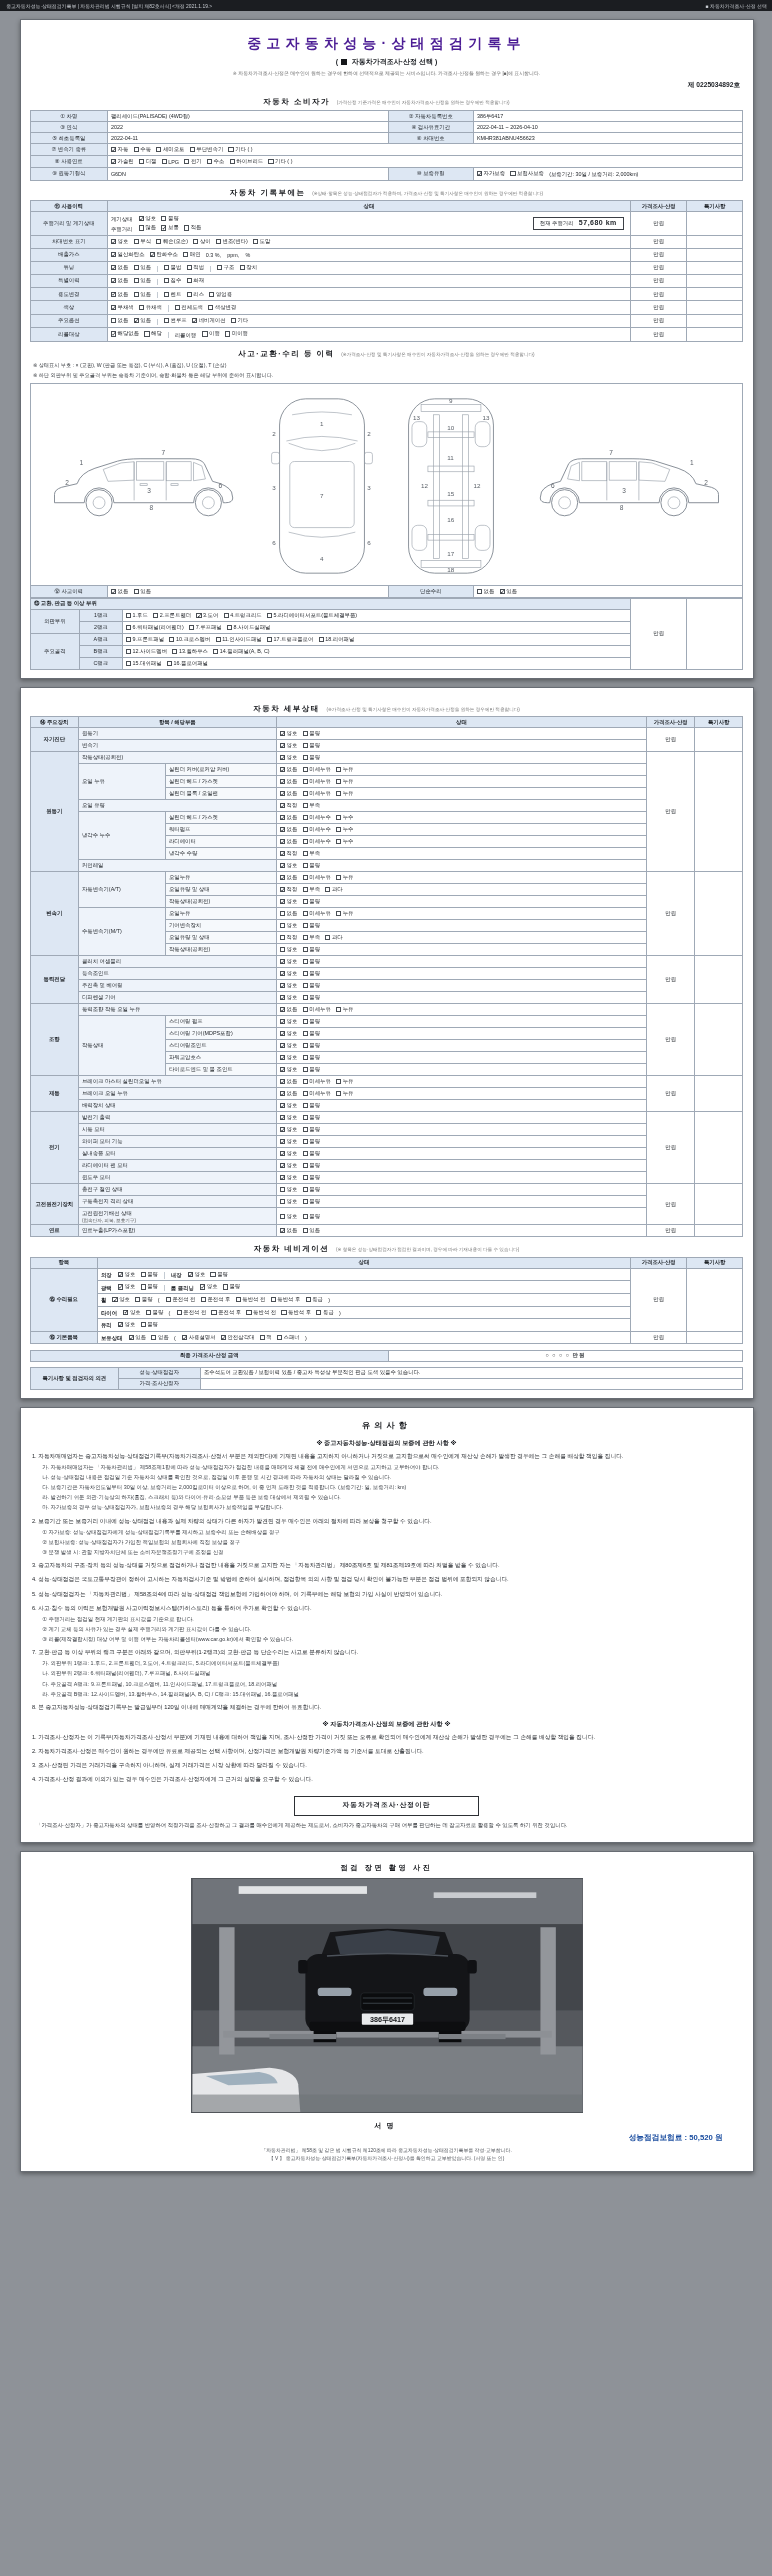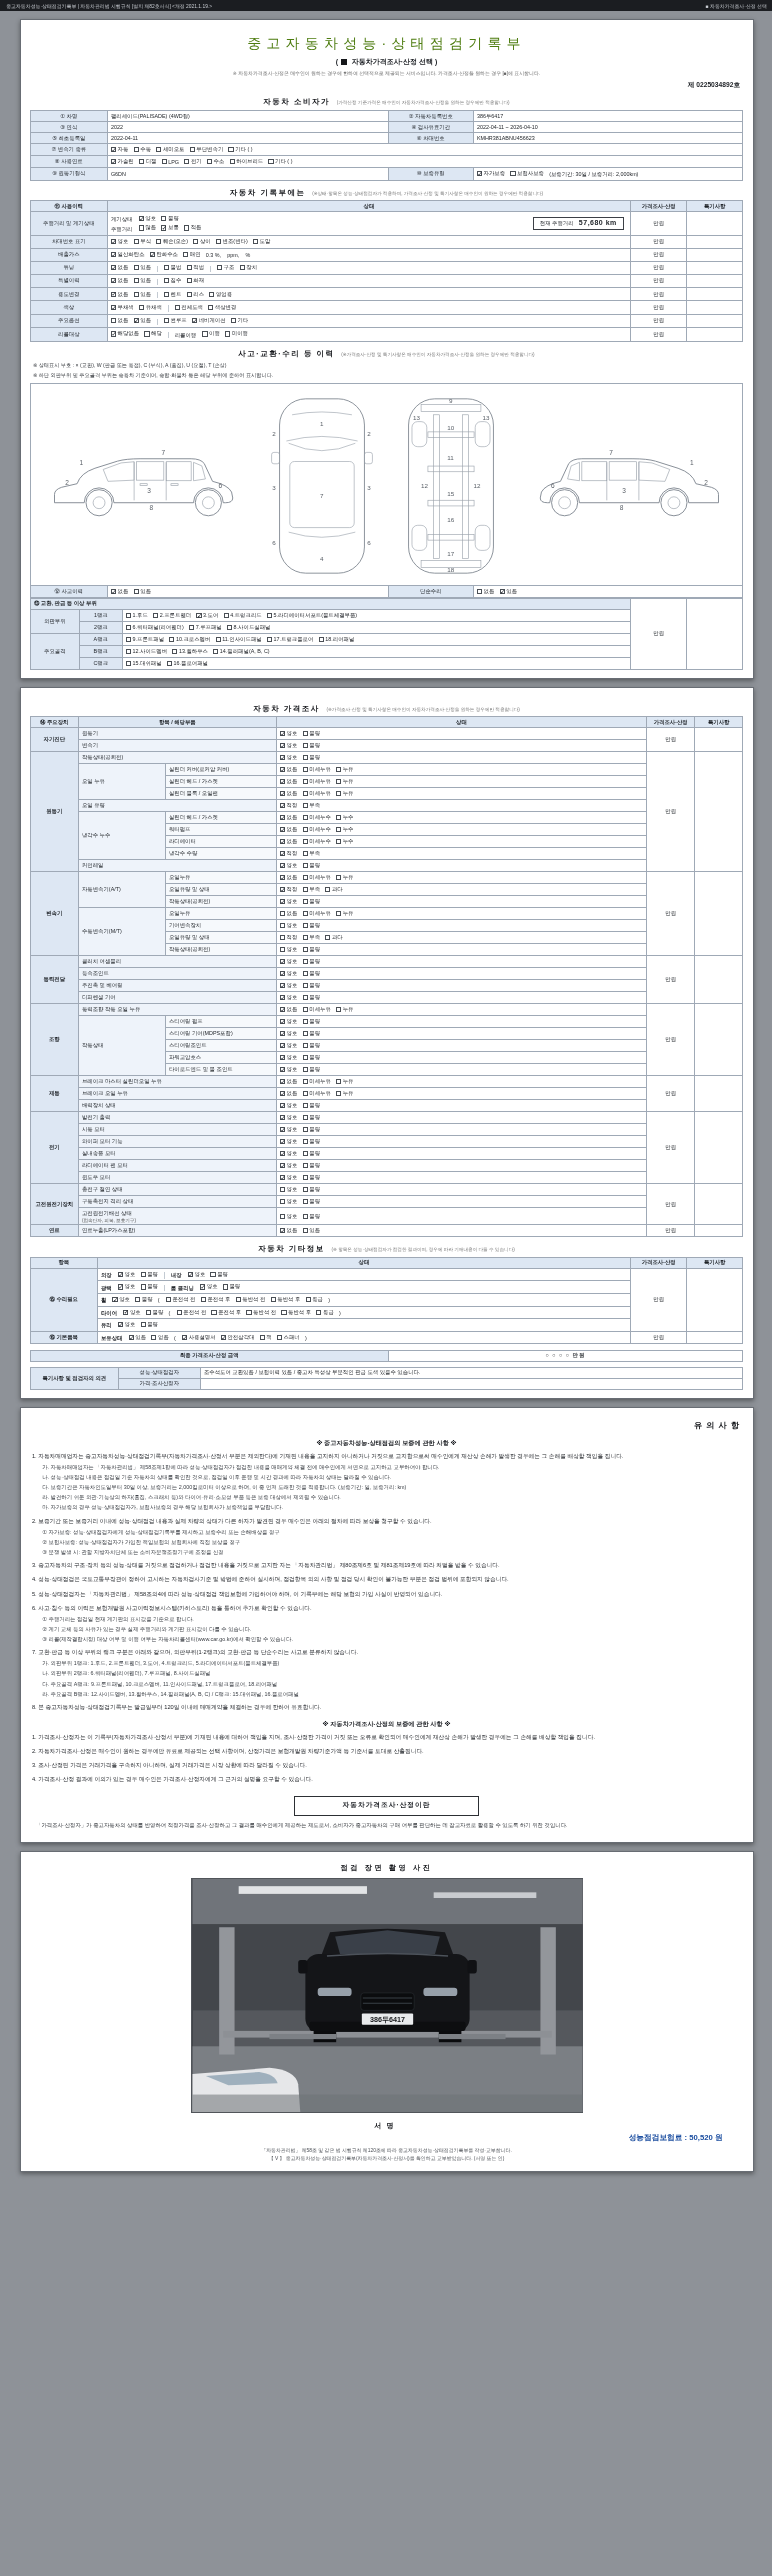--- a/index.html
+++ b/index.html
@@ -1,20 +1,20 @@
 <!DOCTYPE html>
 <html style="font-size:8.2px"><head>
 <meta charset="utf-8">
 <style>
   *{box-sizing:border-box}
   html,body{margin:0;padding:0}
   body{width:773px;height:2576px;background:#8e9298;font-family:"Liberation Sans","DejaVu Sans",sans-serif;overflow:hidden;position:relative}
   .topbar{height:11.3px;background:#1b1d21;color:#c9cdd3;font-size:4.9px;display:flex;justify-content:space-between;align-items:center;padding:0 6.2px}
   .page{width:734px;margin:8.2px auto 0;background:#fff;border:0.5px solid #686d74;box-shadow:0 1.5px 4.6px rgba(0,0,0,.38);padding:8.2px 9.3px}
-  .doc-title{text-align:center;font-size:14px;font-weight:normal;letter-spacing:5.2px;padding-top:6.2px;color:#4d7c0f}
+  .doc-title{text-align:center;font-size:14px;font-weight:bold;letter-spacing:5.2px;padding-top:6.2px;color:#4c1d95}
   .doc-select{text-align:center;font-size:7px;font-weight:bold;margin-top:4.6px;color:#1a1d22}
   .doc-select .sq{display:inline-block;width:5.7px;height:5.7px;background:#15171a;margin:0 3.1px 0 1px;vertical-align:-0.5px}
   .doc-note{text-align:center;font-size:4.9px;color:#666;margin-top:2.6px}
   .doc-no{text-align:right;font-size:6.7px;font-weight:bold;margin:5.2px 3.1px 0;color:#1a1d22}
   .sec-title{text-align:center;font-size:7.5px;font-weight:bold;letter-spacing:1.5px;margin:7.2px 0 2.6px;color:#15171b}
   .sec-note{font-size:4.6px;color:#777;font-weight:normal;letter-spacing:0;margin-left:3.1px}
   table.doc{width:100%;border-collapse:collapse;table-layout:fixed}
   table.doc td{border:0.5px solid #9fa9b6;font-size:5.4px;padding:1.5px 3.1px;color:#1d2126;vertical-align:middle;overflow:hidden}
   td.lb{background:#dde7f3;text-align:center}
   td.hd{font-weight:bold}
@@ -36,21 +36,21 @@
   .odo{border:0.8px solid #3c4046;padding:1.5px 6.2px;font-size:5.4px;background:#fff;white-space:nowrap;margin-right:3.1px}
   .odo b{margin-left:5.2px;font-size:7px;letter-spacing:0.5px}
   .legend{font-size:5.2px;color:#34383d;padding:1px 3.1px;margin-top:1px}
   .diagram-box{border:0.5px solid #9fa9b6;background:#fff;margin-top:3.1px;padding:7.2px 3.1px 5.2px;display:flex;justify-content:space-around;align-items:center}
   .diagram-box svg{flex:none}
   .carline{stroke:#7a828c;stroke-width:1.5;fill:#fff}
   .carline2{stroke:#9aa2ab;stroke-width:1.1;fill:none}
   .dignum{font-size:11px;fill:#5a6068;font-family:"Liberation Sans",sans-serif}
   table.doc.flush{margin-top:-0.5px}
   .finalv{text-align:center;font-weight:bold;font-size:6.4px;letter-spacing:1px}
-  .notice-title{text-align:right;font-weight:bold;font-size:8.2px;letter-spacing:4.1px;margin:4.1px 0 5.2px;color:#15171b}
+  .notice-title{text-align:center;font-weight:bold;font-size:8.2px;letter-spacing:4.1px;margin:4.1px 0 5.2px;color:#15171b}
   .ncent{text-align:center;font-weight:bold;font-size:6.2px;margin:7.2px 0 3.1px;color:#1a1d22}
   .nitem{font-size:5.7px;line-height:1.75;margin:4.1px 2.1px 0;color:#23262b;text-align:justify}
   .nsub{font-size:5.4px;line-height:1.7;margin:1px 2.1px 0 12.4px;color:#3a3e44;text-align:justify}
   .nbox{width:185px;margin:10.3px auto 5.2px;border:0.8px solid #2c2f34;text-align:center;font-weight:bold;font-size:6.7px;padding:4.6px 0;letter-spacing:1px;color:#1a1d22}
   .nboxtext{font-size:5.4px;line-height:1.75;margin:2.1px 6.2px 3.1px;color:#34383d;text-align:justify}
   .photo-title{text-align:center;font-weight:bold;font-size:7.2px;letter-spacing:2.6px;margin:3.1px 0 5.2px;color:#15171b}
   .photo-frame{width:392px;margin:0 auto;border:0.5px solid #51555a;line-height:0;background:#2f3236}
   .sign-title{text-align:center;font-weight:bold;font-size:7px;letter-spacing:5.2px;margin:7.2px 0 1px;color:#15171b}
   .premium{text-align:right;color:#1c4ea0;font-weight:bold;font-size:7.7px;margin:2.1px 20.6px 4.1px 0}
   .fline{text-align:center;font-size:4.9px;color:#4a4e54;line-height:1.65}
@@ -639,21 +639,21 @@
               <span class="bx"></span>
               <span class="cbl">16.플로어패널</span>
             </span></td>
         </tr>
       </tbody>
   </table>
 </div>
 
 <div class="page">
   <div class="sec-title">
-    <span>자동차 가격조사</span>
+    <span>자동차 세부상태</span>
     <span class="sec-note">(※가격조사·산정 및 특기사항은 매수인이 자동차가격조사·산정을 원하는 경우에만 적용합니다)</span>
   </div>
   <table class="doc">
     <colgroup>
         <col style="width:48px">
         <col style="width:87px">
         <col style="width:111px">
         <col>
         <col style="width:48px">
         <col style="width:48px">
@@ -1154,21 +1154,21 @@
               <span class="bx"></span>
               <span class="cbl">있음</span>
             </span></td>
           <td class="price" rowspan="1">만원</td>
           <td class="remark" rowspan="1"></td>
         </tr>
       </tbody>
   </table>
 
   <div class="sec-title">
-    <span>자동차 기타정보</span>
+    <span>자동차 네비게이션</span>
     <span class="sec-note">(※ 항목은 성능·상태점검자가 점검한 결과이며, 경우에 따라 기재내용이 다를 수 있습니다)</span>
   </div>
   <table class="doc">
     <colgroup>
         <col style="width:67px">
         <col>
         <col style="width:56px">
         <col style="width:56px">
       </colgroup>
     <tbody id="misc-body">

